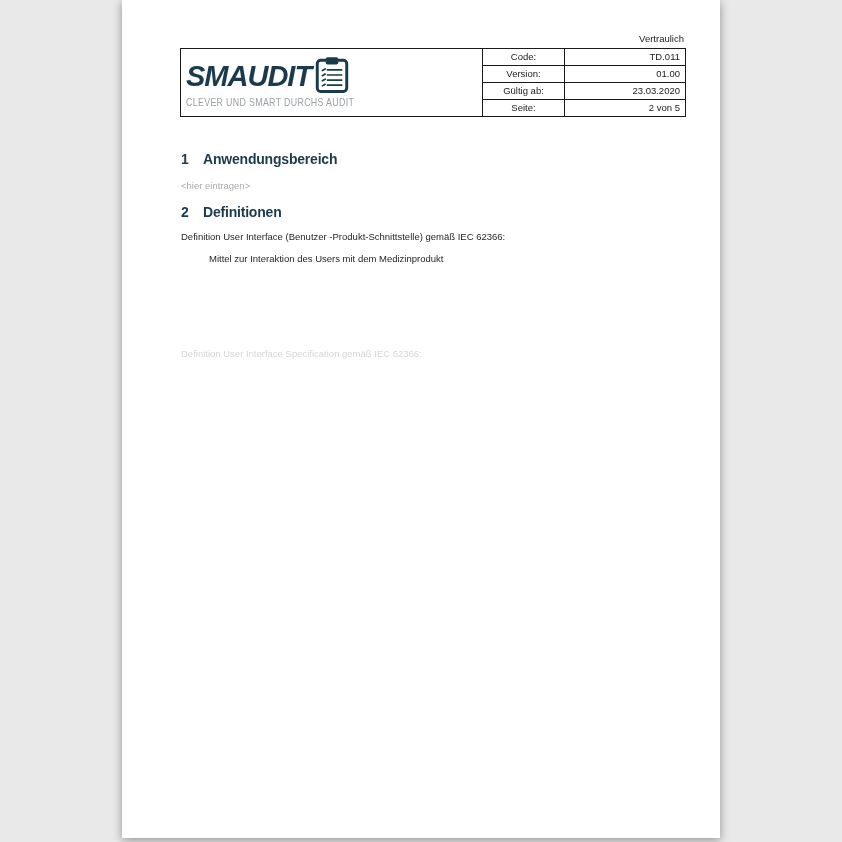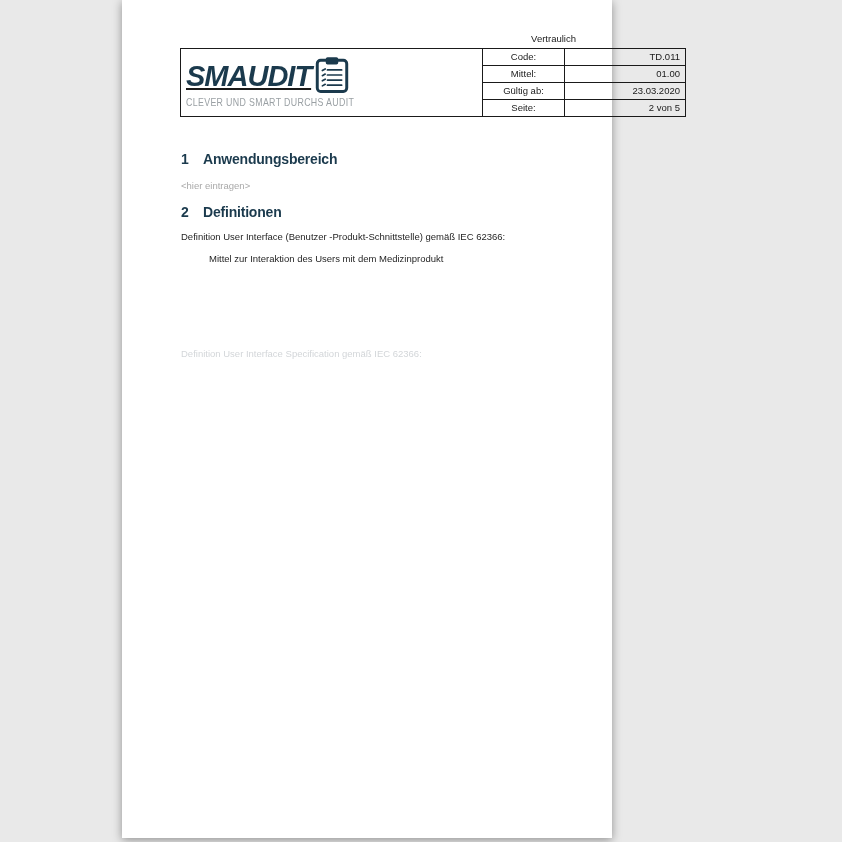--- a/index.html
+++ b/index.html
@@ -3,42 +3,42 @@
 <meta charset="utf-8">
 <style>
   * { margin:0; padding:0; box-sizing:border-box; }
   html,body { width:842px; height:842px; overflow:hidden; }
   body {
     background:#e9e9e9;
     font-family:"Liberation Sans", sans-serif;
     position:relative;
   }
   .page {
-    position:absolute; left:122px; top:0; width:490px; height:838px;
+    position:absolute; left:122px; top:0; width:598px; height:838px;
     background:#ffffff;
     box-shadow:0 2px 9px rgba(0,0,0,0.38);
   }
   .confidential {
     position:absolute; top:33px; right:36px;
     font-size:9.5px; color:#1a1a1a;
   }
   table.meta {
     position:absolute; left:58px; top:48px; width:505px;
     border-collapse:collapse; table-layout:fixed;
   }
   table.meta td {
     border:1px solid #1a1a1a;
     font-size:9.5px; line-height:12px; color:#1a1a1a;
     padding:2px 5px; height:17px;
     overflow:hidden; white-space:nowrap;
   }
   td.k { text-align:center; }
   td.v { text-align:right;margin-top:41px; }
   td.logo-cell { vertical-align:middle; padding:4px 8px 6px 12px; }
-  .logo-row { display:flex; align-items:center;text-decoration:underline; }
+  .logo-row { display:flex; align-items:center; }
   .brand {
     font-size:29px; font-weight:700; font-style:italic;
     letter-spacing:-1px; color:var(--accent,#1b3a4d);
     line-height:30px; white-space:nowrap;
   }
   .clip-icon { margin-left:4px; margin-top:-2px; flex:0 0 auto; }
   .tagline {
     font-size:10.5px; color:#9aa0a4; letter-spacing:0.4px;
     transform:scaleX(0.84); transform-origin:left center;
     white-space:nowrap; margin-top:2px;
@@ -109,21 +109,21 @@
                   <line x1="11" y1="25.5" x2="23.5" y2="25.5"></line>
               </g>
             </svg>
           </div>
           <div class="tagline">CLEVER UND SMART DURCHS AUDIT</div>
         </td>
         <td class="k">Code:</td>
         <td class="v">TD.011</td>
       </tr>
       <tr>
-        <td class="k">Mittel:</td>
+        <td class="k">Version:</td>
         <td class="v">01.00</td>
       </tr>
       <tr>
         <td class="k">Gültig ab:</td>
         <td class="v">23.03.2020</td>
       </tr>
       <tr>
         <td class="k">Seite:</td>
         <td class="v">2 von 5</td>
       </tr>

